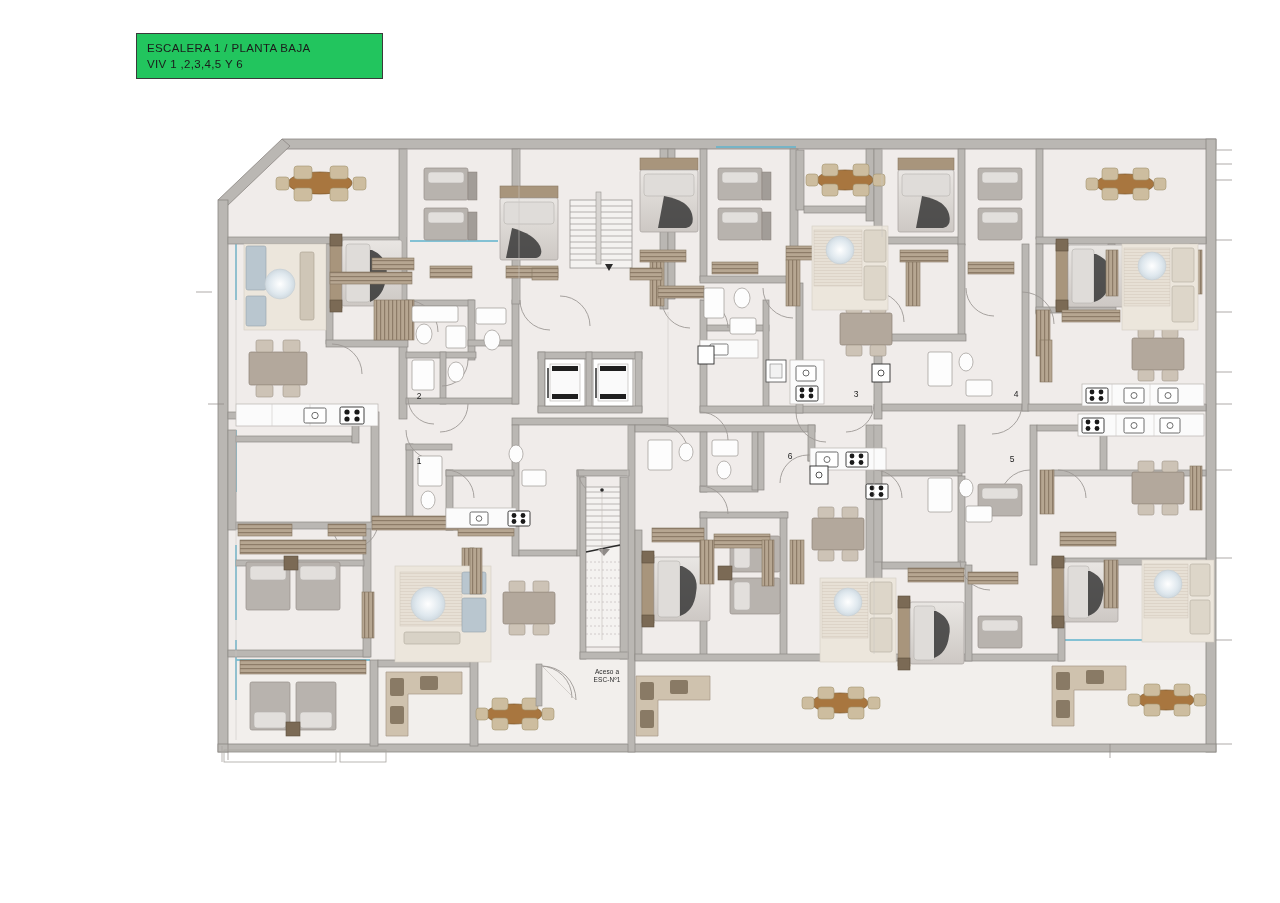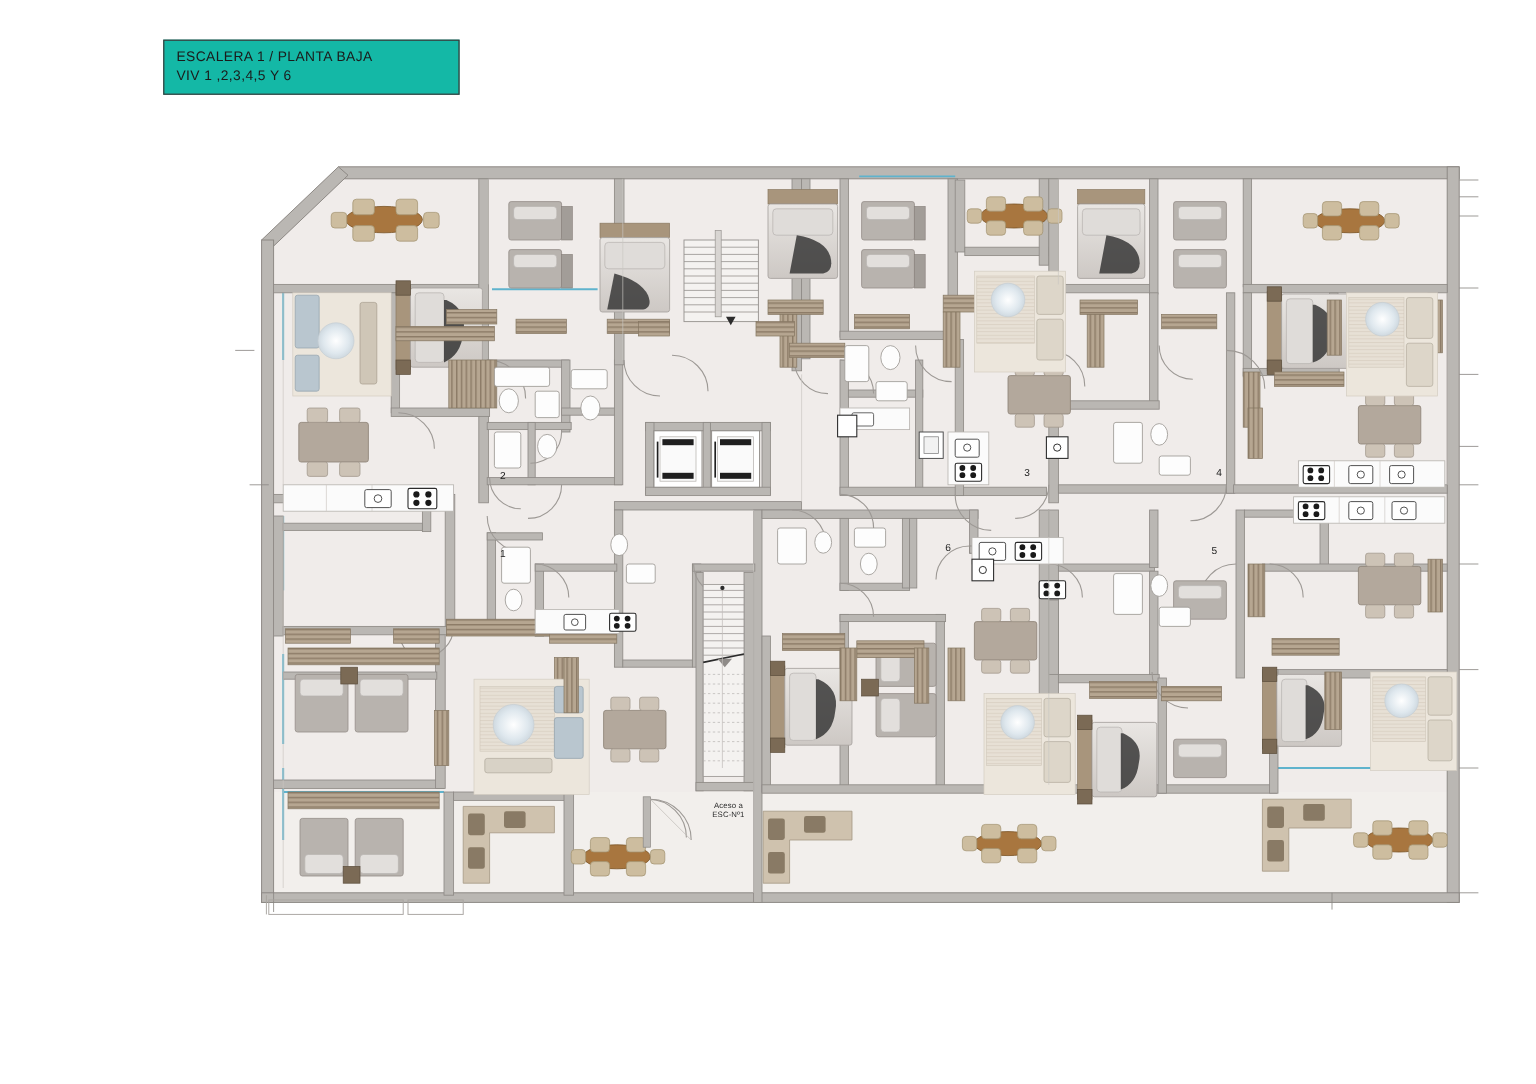--- a/index.html
+++ b/index.html
@@ -6,21 +6,21 @@
   html,body{margin:0;padding:0;background:#ffffff;}
   body{
     width:1280px;height:903px;position:relative;overflow:hidden;
     font-family:"Liberation Sans","DejaVu Sans",sans-serif;
     background:#ffffff;
   }
   #stage{position:absolute;left:0;top:0;width:1280px;height:903px;}
   
   .titleblock{
     position:absolute;left:136px;top:33px;width:247px;height:46px;
-    border:1px solid #3a3a3a;background:#14b8a6;
+    border:1px solid #3a3a3a;background:#22c55e;
     box-sizing:border-box;padding:7px 0 0 10px;
   }
   .titleblock .ln{
     font-size:11.5px;color:#1b1b1b;letter-spacing:.35px;line-height:15.5px;
     white-space:nowrap;
   }
   
   .accesnote{
     position:absolute;left:578px;top:668px;width:58px;
     font-size:6.5px;line-height:8px;color:#2b2b2b;text-align:center;

